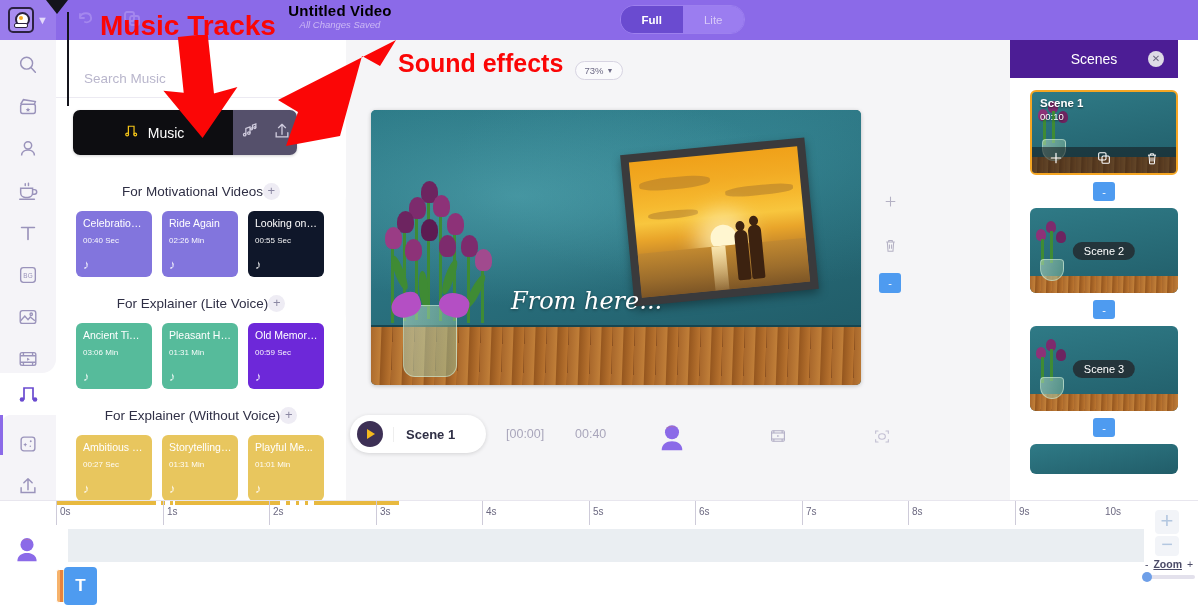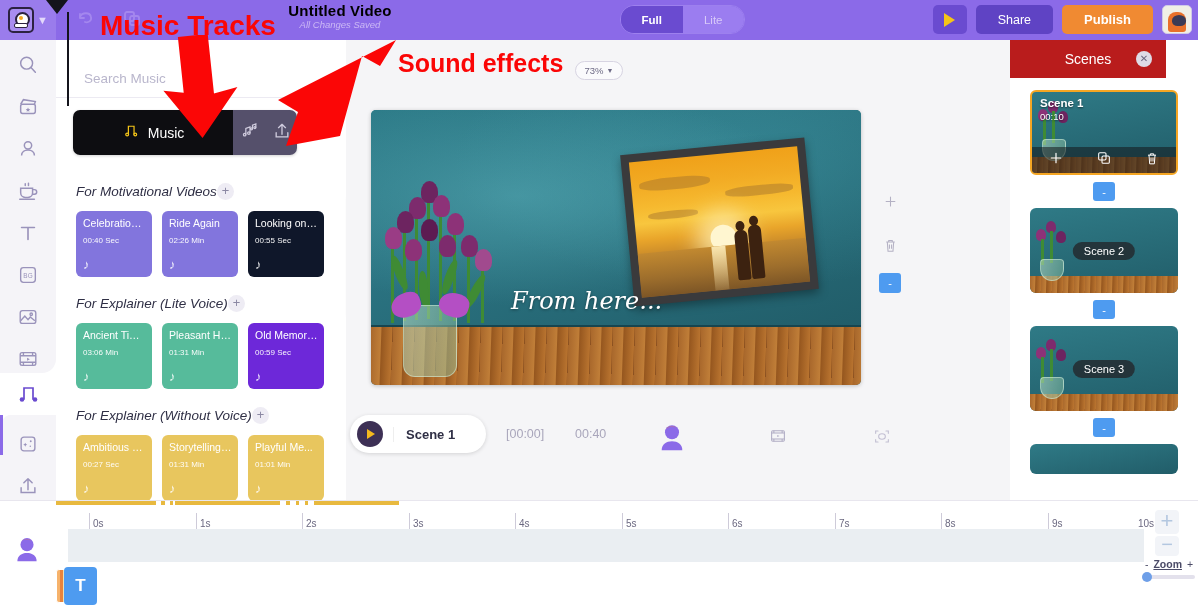--- a/index.html
+++ b/index.html
@@ -149,22 +149,22 @@
   .tab-rest {
     flex: 1; background: #55506b; display: flex; align-items: center;
     justify-content: space-around; cursor: pointer;
   }
 
   .cat-scroll {
     position: absolute; left: 0; top: 125px; width: 290px; height: 335px;
     overflow: hidden;
   }
   .cat-head {
-    display: flex; align-items: center; justify-content: flex-start;
-    padding: 0 20px 0 20px; height: 24px; margin-top: 14px; font-style: italic;
+    display: flex; align-items: center; justify-content: center;
+    padding: 0 20px 0 20px; height: 24px; margin-top: 14px;
   }
   .cat-title { font-size: 13.5px; color: #2f2f45; }
   .cat-plus {
     width: 17px; height: 17px; border-radius: 50%; background: #eeecf4;
     color: #8b88a3; font-size: 13px; line-height: 15px; text-align: center;
     cursor: pointer;
   }
   .cards { display: flex; gap: 10px; padding: 8px 0 0 20px; }
   .card {
     width: 76px; height: 66px; border-radius: 6px; padding: 6px 6px 0 7px;
@@ -322,21 +322,21 @@
   .chip-lbl { font-size: 13px; font-weight: bold; color: #2f2f45; border-left: 1px solid #eee; padding-left: 12px; }
   .tm { position: absolute; top: 12px; font-size: 12.5px; color: #a9a6bb; }
   .pb-icon { position: absolute; top: 6px; cursor: pointer; color: #b6b3c8; }
 
   
   .scenes {
     position: absolute; left: 1010px; top: 40px; width: 188px; height: 460px;
     background: #ffffff;
   }
   .scenes-hd {
-    width: 156px; height: 38px; background: #b91c1c;
+    width: 168px; height: 38px; background: #4c1d95;
     display: flex; align-items: center; justify-content: center; position: relative;
   }
   .scenes-hd .t { color: #fff; font-size: 14px; }
   .scenes-close {
     position: absolute; right: 14px; top: 11px; width: 16px; height: 16px;
     border-radius: 50%; background: #dedbe6; color: #6b6780; font-size: 10px;
     line-height: 16px; text-align: center; cursor: pointer;
   }
   .scenes-body { position: relative; width: 188px; height: 422px; overflow: hidden; }
   .sc-thumb {
@@ -375,21 +375,21 @@
     position: absolute; left: 0; bottom: 0; width: 100%; height: 20%;
     background: repeating-linear-gradient(92deg, #a9682c 0px, #c07e38 5px, #96571f 6px, #b8732f 11px);
   }
 
   
   .timeline {
     position: absolute; left: 0; top: 500px; width: 1198px; height: 106px;
     background: #ffffff; border-top: 1px solid #e8e6ee;
   }
   .ruler { position: absolute; left: 56px; top: 0; width: 1090px; height: 24px; }
-  .tick { position: absolute; top: 12px; height: 24px; border-left: 1px solid #cecbd9; margin-left: 33px; }
+  .tick { position: absolute; top: 0; height: 24px; border-left: 1px solid #cecbd9; }
   .tick span { position: absolute; left: 3px; top: 5px; font-size: 10px; color: #6b6880; }
   .progress-strip {
     position: absolute; left: 56px; top: 0; height: 4px; display: flex; gap: 2px;
   }
   .ps { height: 4px; background: #e8b93f; }
   .playhead-tri {
     position: absolute; left: 57px; top: 0; width: 0; height: 0;
     border-left: 11px solid transparent; border-right: 11px solid transparent;
     border-top: 14px solid #14141c; margin-left: -11px;
   }
@@ -476,31 +476,20 @@
     <div class="title-block">
       <div class="vid-title">Untitled Video</div>
       <div class="vid-sub">All Changes Saved</div>
     </div>
 
     <div class="seg-wrap">
       <div class="seg active">Full</div>
       <div class="seg inactive">Lite</div>
     </div>
 
-    <div class="hdr-right">
-      <div class="btn-play-h">
-        <div class="tri-y"></div>
-      </div>
-      <div class="btn-share">Share</div>
-      <div class="btn-publish">Publish</div>
-      <div class="avatar-fox">
-        <div class="fox-body"></div>
-          <div class="fox-face"></div>
-      </div>
-    </div>
   </div>
 
   <div class="rail">
     <div class="rail-inner"></div>
     <div class="rail-inner2"></div>
     <div class="rail-active-bar"></div>
 
     <div class="rail-icon" style="top:4px">
       <svg width="22" height="22" viewBox="0 0 24 24" fill="none" stroke="currentColor" stroke-width="1.6">
         <circle cx="10.5" cy="10" r="6.5"></circle>

